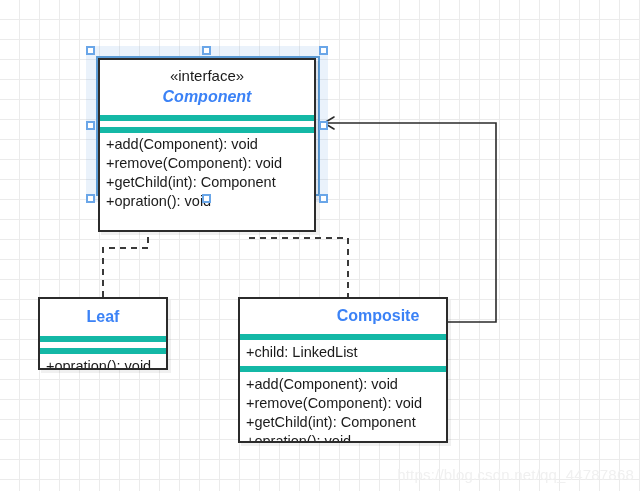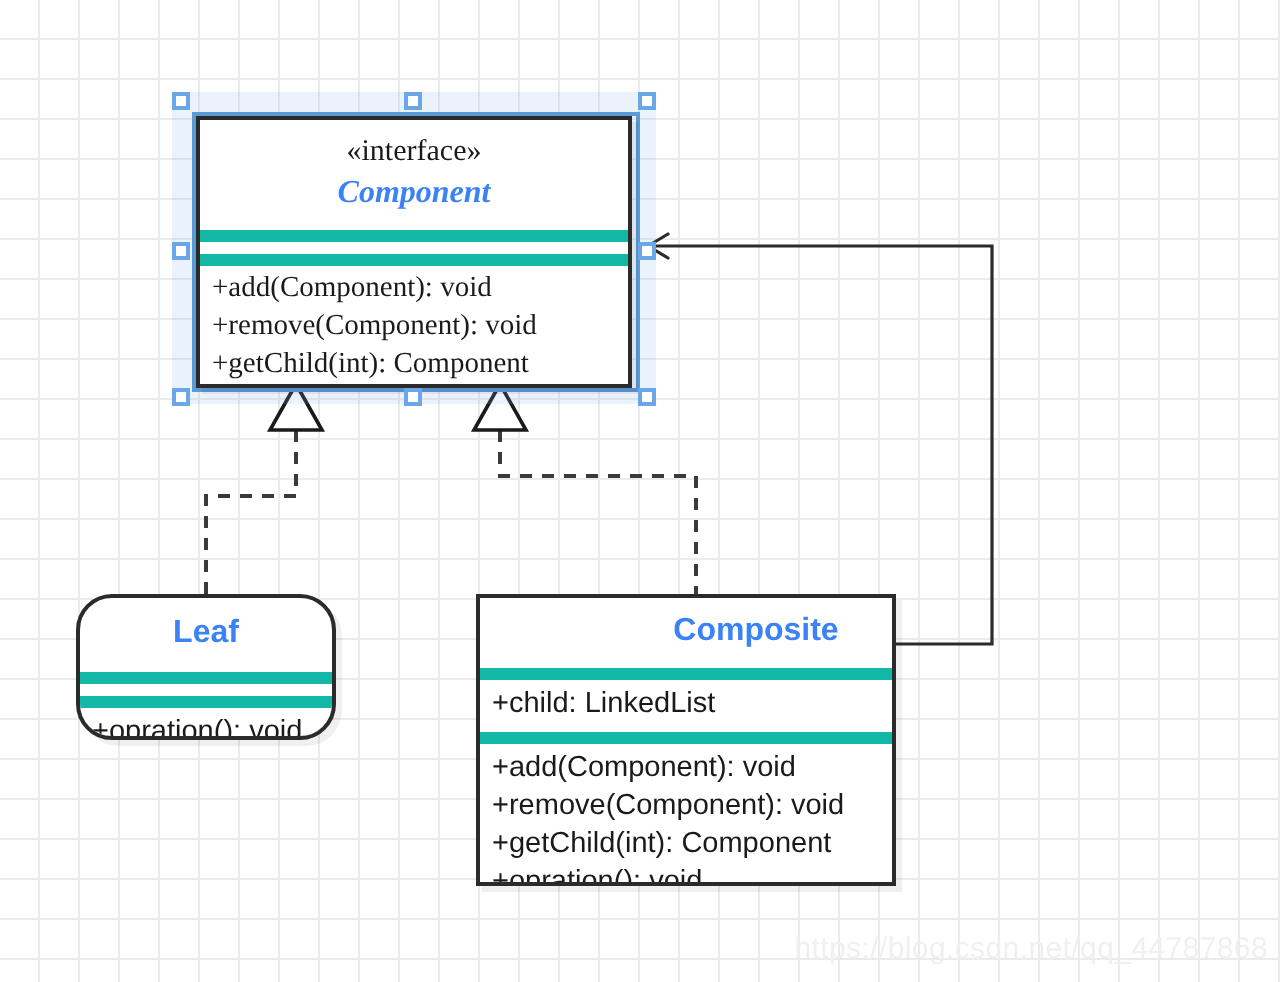--- a/index.html
+++ b/index.html
@@ -67,22 +67,21 @@
   }
   .empty-compartment {
     height: 12px;
   }
 
   
   #component-box {
     left: 98px;
     top: 58px;
     width: 218px;
-    height: 136px;
-    font-family: Liberation Serif, serif;
+    height: 174px;
   }
   #component-box .members { padding-top: 2px; }
   .selection-halo {
     position: absolute;
     left: 86px;
     top: 46px;
     width: 242px;
     height: 156px;
     background: rgba(130,177,233,0.17);
     pointer-events: none;
@@ -100,21 +99,20 @@
     background: #ffffff;
     border: 2px solid #6aa6e8;
   }
 
   
   #leaf-box {
     left: 38px;
     top: 297px;
     width: 130px;
     height: 73px;
-    border-radius: 18px;
   }
   #leaf-box .cls-header { padding: 7px 4px 8px 4px; }
 
   
   #composite-box {
     left: 238px;
     top: 297px;
     width: 210px;
     height: 146px;
   }

